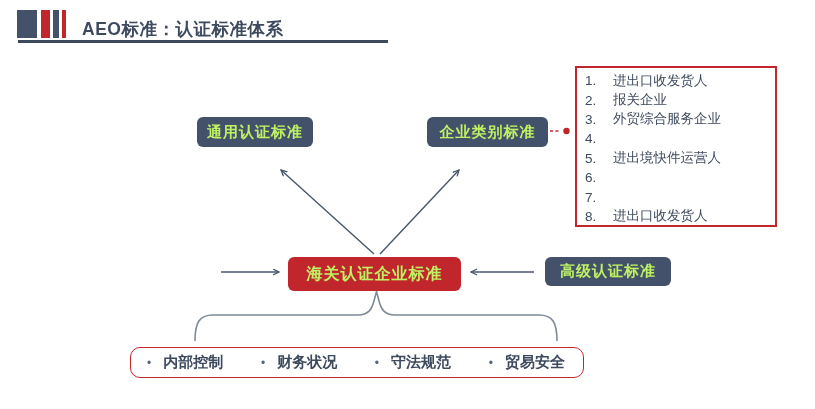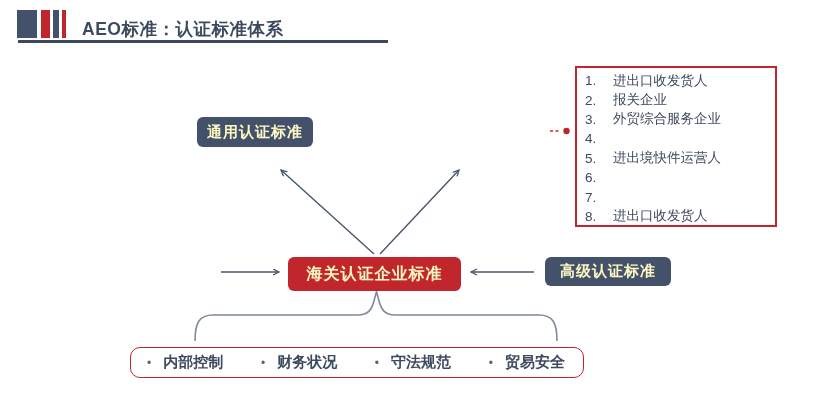--- a/index.html
+++ b/index.html
@@ -21,21 +21,21 @@
   .rule{position:absolute;left:18px;top:40px;width:370px;height:2.5px;background:var(--ink);}
   
   .connectors{position:absolute;left:0;top:0;width:815px;height:409px;}
   .connectors .arrow{stroke:var(--line);stroke-width:1.4;fill:none;}
   .connectors .dash{stroke:var(--red);stroke-width:1.6;stroke-dasharray:3 2.5;}
   .connectors .dot{fill:var(--red);}
   .connectors .brace{stroke:var(--bracket);stroke-width:1.6;fill:none;}
   
   .node{
     position:absolute;display:flex;align-items:center;justify-content:center;
-    background:var(--slate);color:#fef9c3;font-weight:bold;font-size:15px;
+    background:var(--slate);color:#bef264;font-weight:bold;font-size:15px;
     border-radius:6px;letter-spacing:1px;white-space:nowrap;
   }
   .node.red{background:var(--red);font-size:16px;font-family:Liberation Serif, serif;}
   
   .list-box{
     position:absolute;left:575px;top:66px;width:202px;height:161px;
     border:2px solid var(--red);box-sizing:border-box;background:#fff;
     padding:3px 4px 0 8px;
   }
   .list-box .li{display:flex;height:19.4px;align-items:center;color:var(--ink);font-size:13.5px;white-space:nowrap;}
@@ -73,20 +73,21 @@
     <line class="arrow" x1="374" y1="254" x2="281" y2="170" marker-end="url(#ah)"></line>
     <line class="arrow" x1="380" y1="254" x2="459" y2="170" marker-end="url(#ah)"></line>
     <line class="arrow" x1="221" y1="272" x2="279" y2="272" marker-end="url(#ah)"></line>
     <line class="arrow" x1="534" y1="272" x2="471" y2="272" marker-end="url(#ah)"></line>
     <line class="dash" x1="550" y1="131" x2="561" y2="131"></line>
     <circle class="dot" cx="566.5" cy="131" r="3.2"></circle>
     <path class="brace" d="M195,341 C195,323 199,315 213,315 L358,315 C368,315 372,310 374.5,299 L376.5,291.5 L378.5,299 C381,310 385,315 395,315 L539,315 C553,315 557,323 557,341"></path>
   </svg>
 
   <div class="node" style="left:197px;top:117px;width:116px;height:30px">通用认证标准</div>
+  <div class="node" style="left:427px;top:117px;width:121px;height:30px">企业类别标准</div>
   <div class="node red" style="left:288px;top:257px;width:173px;height:34px">海关认证企业标准</div>
   <div class="node" style="left:545px;top:257px;width:126px;height:29px">高级认证标准</div>
 
   <div class="list-box">
       <div class="li">
       <span class="num">1.</span>
       <span class="txt">进出口收发货人</span>
     </div>
       <div class="li">
       <span class="num">2.</span>

